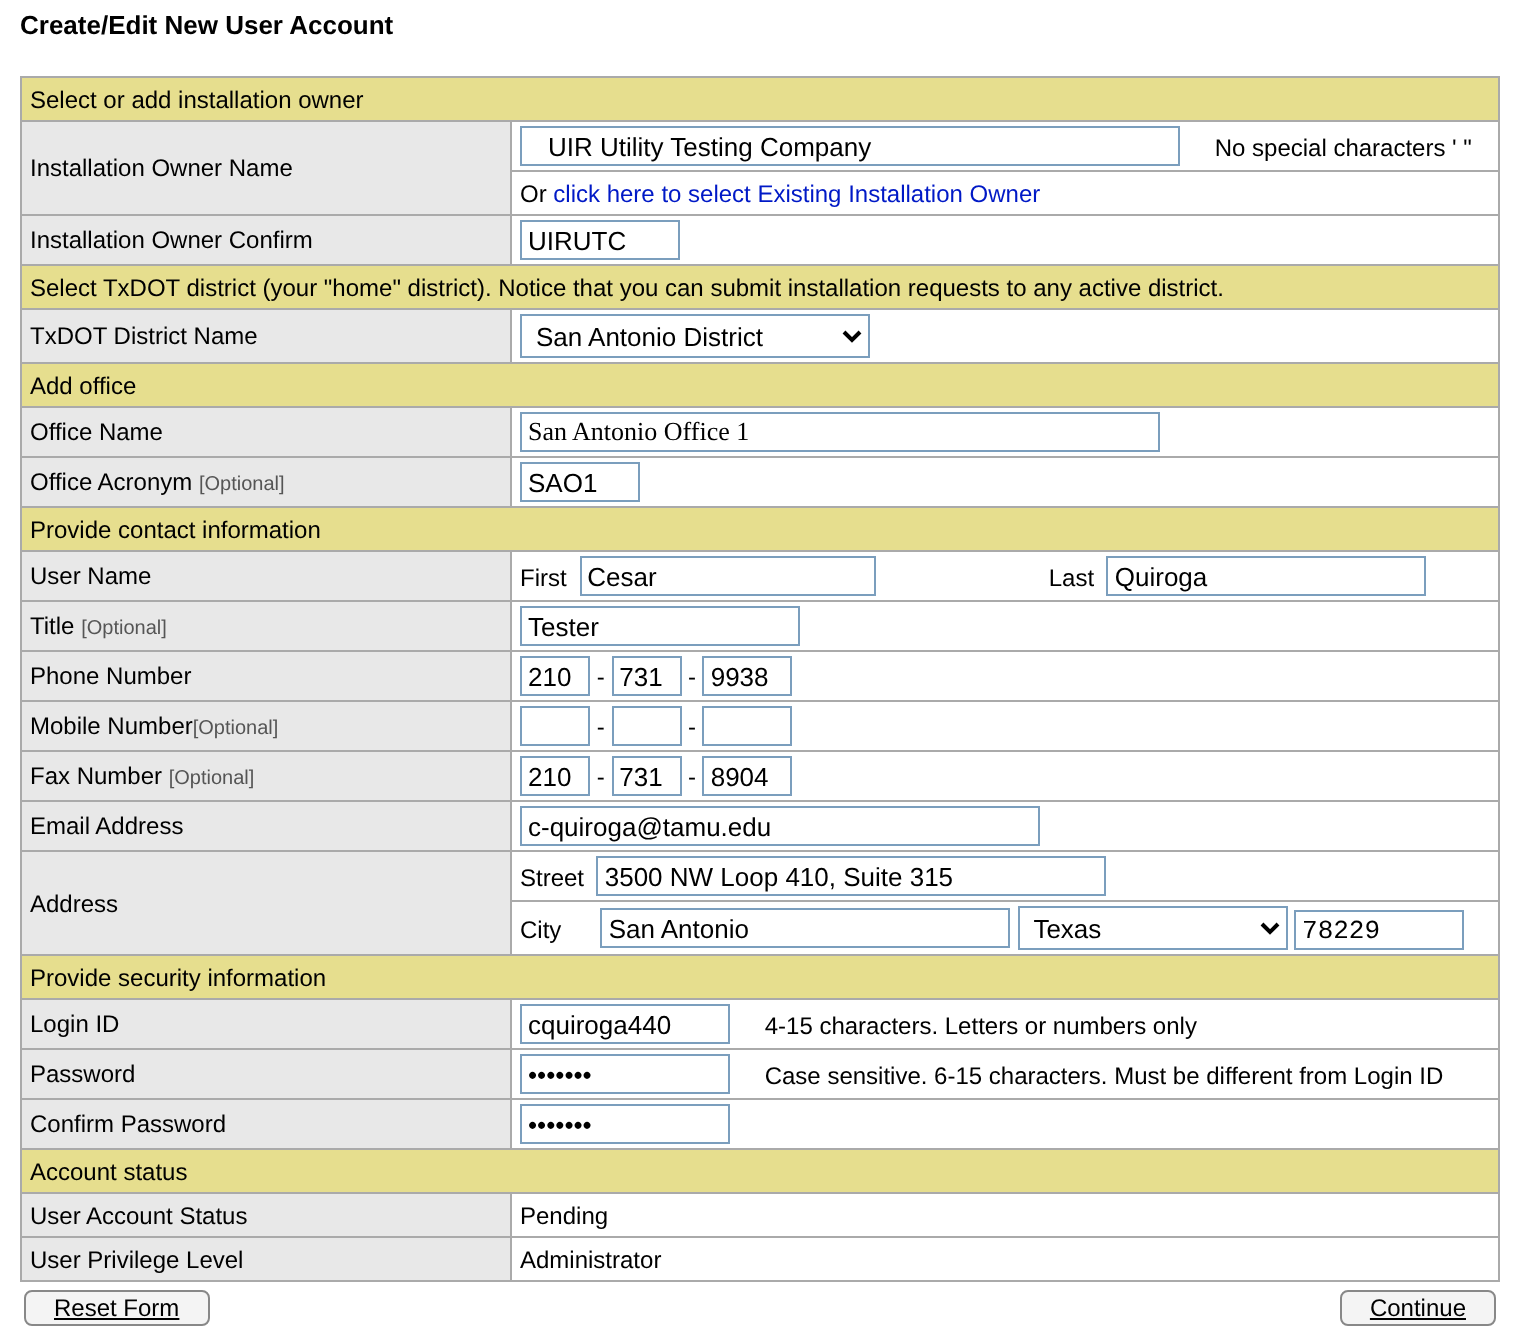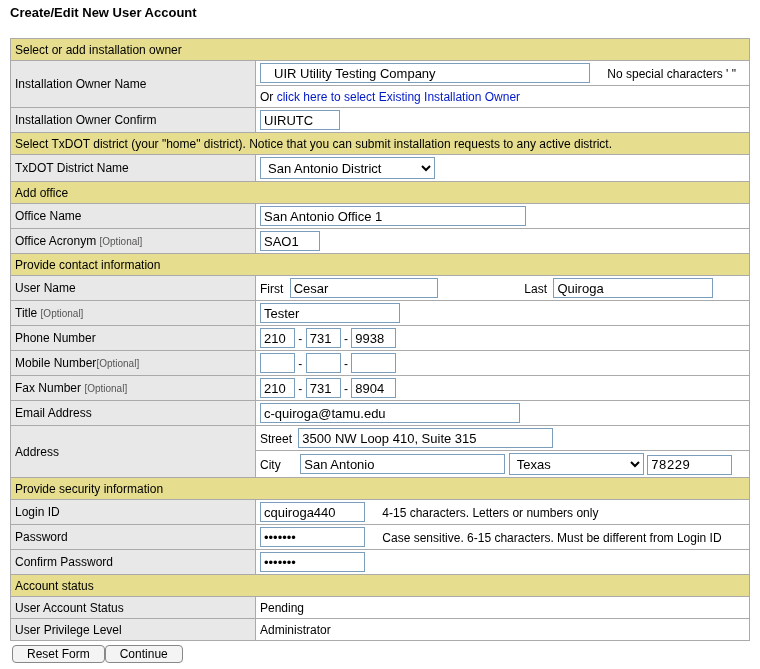--- a/index.html
+++ b/index.html
@@ -52,21 +52,21 @@
     border: 1px solid #7b9ebd;
     background: #fff;
     height: 20px;
   }
   select {
     height: 22px;
   }
   .or-text { color:#000;text-align:center; }
   a.link { color: #0019c6; text-decoration: none; }
   .hint { font-size: 12px; color:#000; margin-left: 14px; }
-  .button-row { margin-top: 4px; width: 740px; display:flex; justify-content:flex-start; padding: 0 2px; }
+  .button-row { margin-top: 4px; width: 740px; display:flex; justify-content:space-between; padding: 0 2px; text-decoration: underline; }
   button {
     font-family: Arial, sans-serif;
     font-size: 12px;
     padding: 1px 14px;
     border: 1px solid #888;
     border-radius: 4px;
     background: #f4f4f4;
     cursor: pointer;
   }
   .inline-label { font-size: 12px; margin-right: 3px; }
@@ -113,21 +113,21 @@
       <option>San Antonio District</option>
     </select>
   </td>
 </tr>
 
 <tr>
         <td class="section-hdr" colspan="2">Add office</td>
       </tr>
 <tr>
   <td class="label">Office Name</td>
-  <td class="value"><input type="text" style="width: 266px;" value="San Antonio Office 1"></td>
+  <td class="value"><input type="text" style="width: 320px; font-family: Liberation Serif, serif;" value="San Antonio Office 1"></td>
 </tr>
 <tr>
   <td class="label">
     <span>Office Acronym</span>
     <span class="optional">[Optional]</span>
   </td>
   <td class="value"><input type="text" style="width: 60px;" value="SAO1"></td>
 </tr>
 
 <tr>

